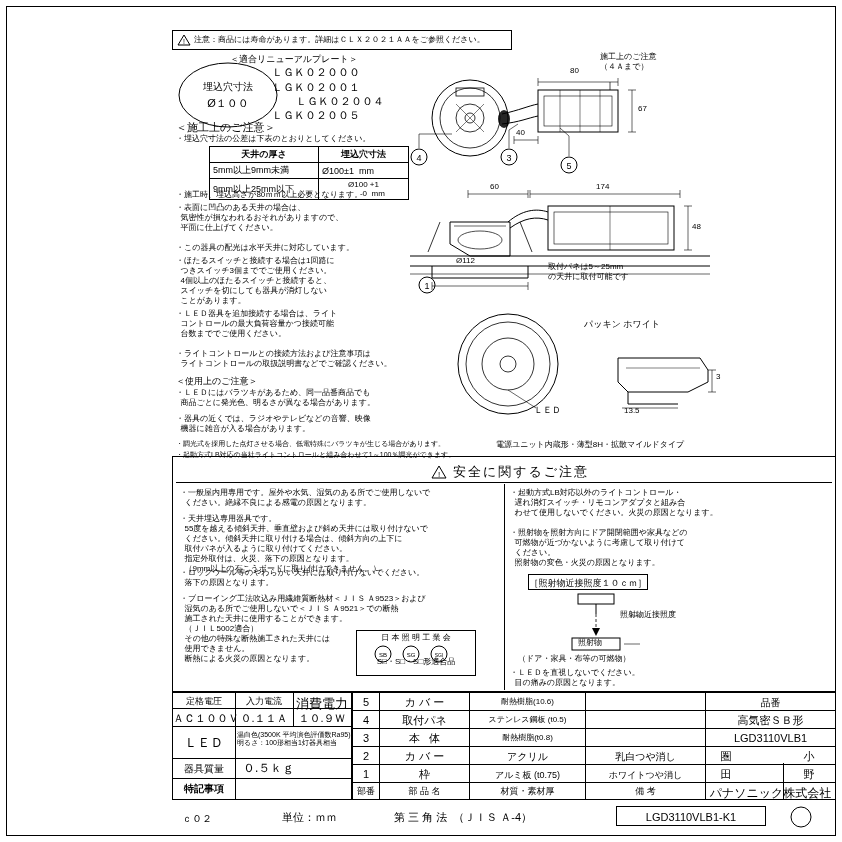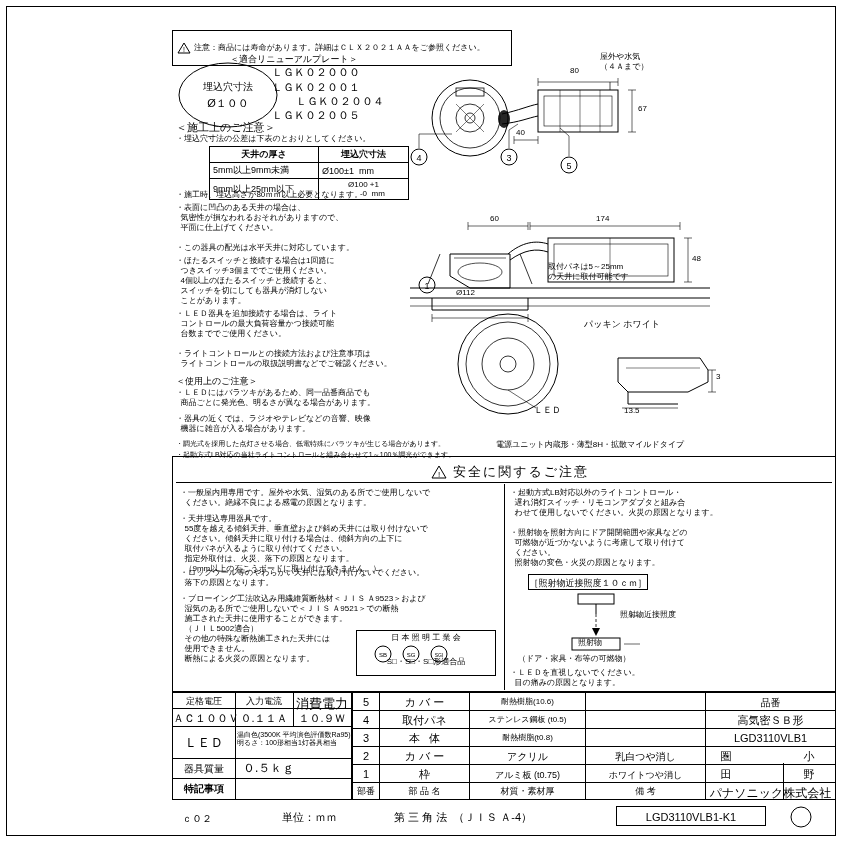--- a/index.html
+++ b/index.html
@@ -18,21 +18,21 @@
   table{border-collapse:collapse;margin-left:23px;}
   .tbl td,.tbl th{border:1px solid #000;font-size:9px;padding:1px 3px;white-space:pre;}
   svg{display:block;}
 </style>
 </head>
 <body>
 
 <div id="sheet">
   <div class="frame"></div>
 
-  <div class="abs bdr" style="left:172px;top:30px;width:340px;height:36px;display:flex;align-items:center;padding:0 4px;">
+  <div class="abs bdr" style="left:172px;top:30px;width:340px;height:20px;display:flex;align-items:center;padding:0 4px;">
     <svg width="14" height="12" style="flex:0 0 auto;margin-right:3px;">
       <polygon points="7,1 13,11 1,11" fill="none" stroke="#000" stroke-width="1"></polygon>
       <text x="7" y="10" font-size="7" text-anchor="middle">!</text>
     </svg>
     <span class="t8">注意：商品には寿命があります。詳細はＣＬＸ２０２１ＡＡをご参照ください。</span>
   </div>
 
   <div class="abs" style="left:230px;top:54px;width:180px;">
     <div class="t9 t8" style="font-size:9px;">＜適合リニューアルプレート＞</div>
     <div class="t11" style="margin-left:42px;">ＬＧＫ０２０００</div>
@@ -87,21 +87,21 @@
   ライトコントロールの取扱説明書などでご確認ください。</div>
 
   <div class="abs t9" style="left:176px;top:375px;font-size:9px;">＜使用上のご注意＞</div>
   <div class="abs t8" style="left:176px;top:388px;">・ＬＥＤにはバラツキがあるため、同一品番商品でも
   商品ごとに発光色、明るさが異なる場合があります。</div>
   <div class="abs t8" style="left:176px;top:414px;">・器具の近くでは、ラジオやテレビなどの音響、映像
   機器に雑音が入る場合があります。</div>
   <div class="abs t7" style="left:176px;top:440px;">・調光式を採用した点灯させる場合、低電特殊にバラツキが生じる場合があります。</div>
   <div class="abs t7" style="left:176px;top:451px;">・起動方式LB対応の当社ライトコントロールと組み合わせて1～100％調光ができます。</div>
 
-  <div class="abs t8" style="left:600px;top:52px;">屋外や水気
+  <div class="abs t8" style="left:600px;top:52px;">施工上のご注意
 （４Ａまで）</div>
 
   <div class="abs" style="left:410px;top:66px;width:250px;height:110px;">
     <svg width="250" height="110">
 
       <circle cx="60" cy="52" r="38" fill="none" stroke="#000" stroke-width="1"></circle>
       <circle cx="60" cy="52" r="30" fill="none" stroke="#000" stroke-width="0.8"></circle>
       <circle cx="60" cy="52" r="14" fill="none" stroke="#000" stroke-width="0.8"></circle>
       <circle cx="60" cy="52" r="5" fill="none" stroke="#000" stroke-width="0.8"></circle>
       <line x1="46" y1="38" x2="74" y2="66" stroke="#000" stroke-width="0.5"></line>
@@ -156,21 +156,21 @@
       </svg>
   </div>
   <div class="abs" style="left:410px;top:110px;width:200px;height:48px;">
     <svg width="200" height="48">
       <path d="M9 38 L9 24 L42 24" stroke="#000" stroke-width="0.6" fill="none"></path>
       <path d="M99 38 L99 20 L108 14" stroke="#000" stroke-width="0.6" fill="none"></path>
       <path d="M159 46 L159 26 L150 18" stroke="#000" stroke-width="0.6" fill="none"></path>
     </svg>
   </div>
 
-  <div class="abs" style="left:410px;top:182px;width:300px;height:110px;margin-top:32px;">
+  <div class="abs" style="left:410px;top:182px;width:300px;height:110px;">
     <svg width="300" height="110">
 
       <line x1="58" y1="12" x2="118" y2="12" stroke="#000" stroke-width="0.6"></line>
       <line x1="58" y1="8" x2="58" y2="16" stroke="#000" stroke-width="0.6"></line>
       <line x1="118" y1="8" x2="118" y2="16" stroke="#000" stroke-width="0.6"></line>
 
       <line x1="120" y1="12" x2="270" y2="12" stroke="#000" stroke-width="0.6"></line>
       <line x1="120" y1="8" x2="120" y2="16" stroke="#000" stroke-width="0.6"></line>
       <line x1="270" y1="8" x2="270" y2="16" stroke="#000" stroke-width="0.6"></line>
 
@@ -270,21 +270,21 @@
   <div class="abs t8" style="left:180px;top:568px;">・ロックウール等のやわらかい天井には取り付けないでください。
   落下の原因となります。</div>
   <div class="abs t8" style="left:180px;top:594px;">・ブローイング工法吹込み用繊維質断熱材＜ＪＩＳ Ａ9523＞および
   湿気のある所でご使用しないで＜ＪＩＳ Ａ9521＞での断熱
   施工された天井に使用することができます。
   （ＪＩＬ5002適合）
   その他の特殊な断熱施工された天井には
   使用できません。
   断熱による火災の原因となります。</div>
 
-  <div class="abs bdr" style="left:356px;top:630px;width:140px;height:46px;">
+  <div class="abs bdr" style="left:356px;top:630px;width:120px;height:46px;">
     <div class="t8 ctr" style="margin-top:2px;">日 本 照 明 工 業 会</div>
     <div class="t8 ctr" style="margin-top:14px;">S□・S□・S□形適合品</div>
     <div class="abs" style="left:14px;top:14px;width:112px;height:18px;">
       <svg width="112" height="18">
         <circle cx="12" cy="9" r="8" fill="none" stroke="#000"></circle>
           <text x="12" y="12" font-size="6" text-anchor="middle">SB</text>
         <circle cx="40" cy="9" r="8" fill="none" stroke="#000"></circle>
           <text x="40" y="12" font-size="6" text-anchor="middle">SG</text>
         <circle cx="68" cy="9" r="8" fill="none" stroke="#000"></circle>
           <text x="68" y="12" font-size="5" text-anchor="middle">SGI</text>

